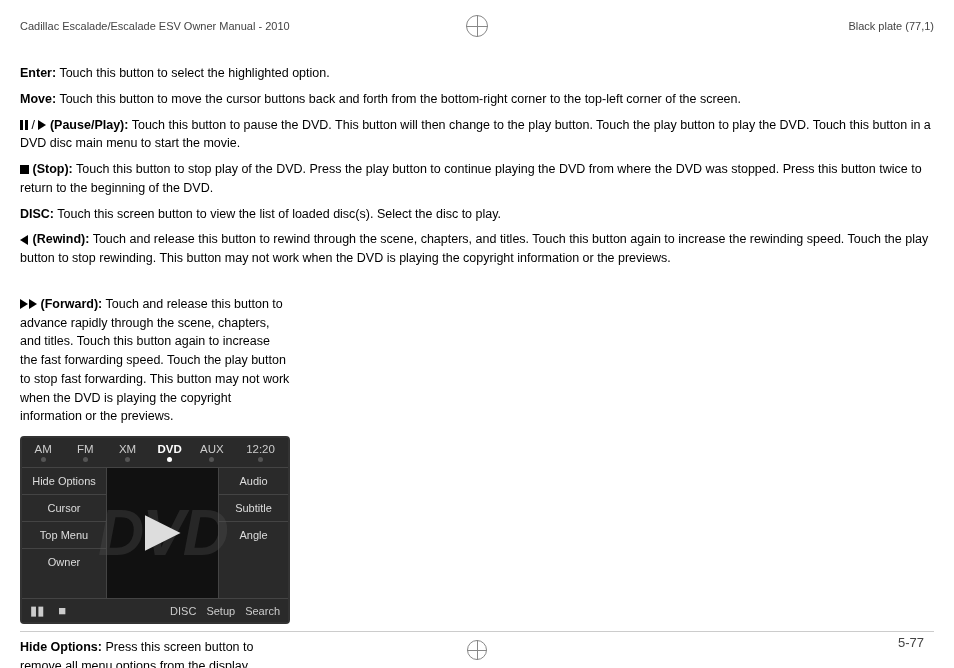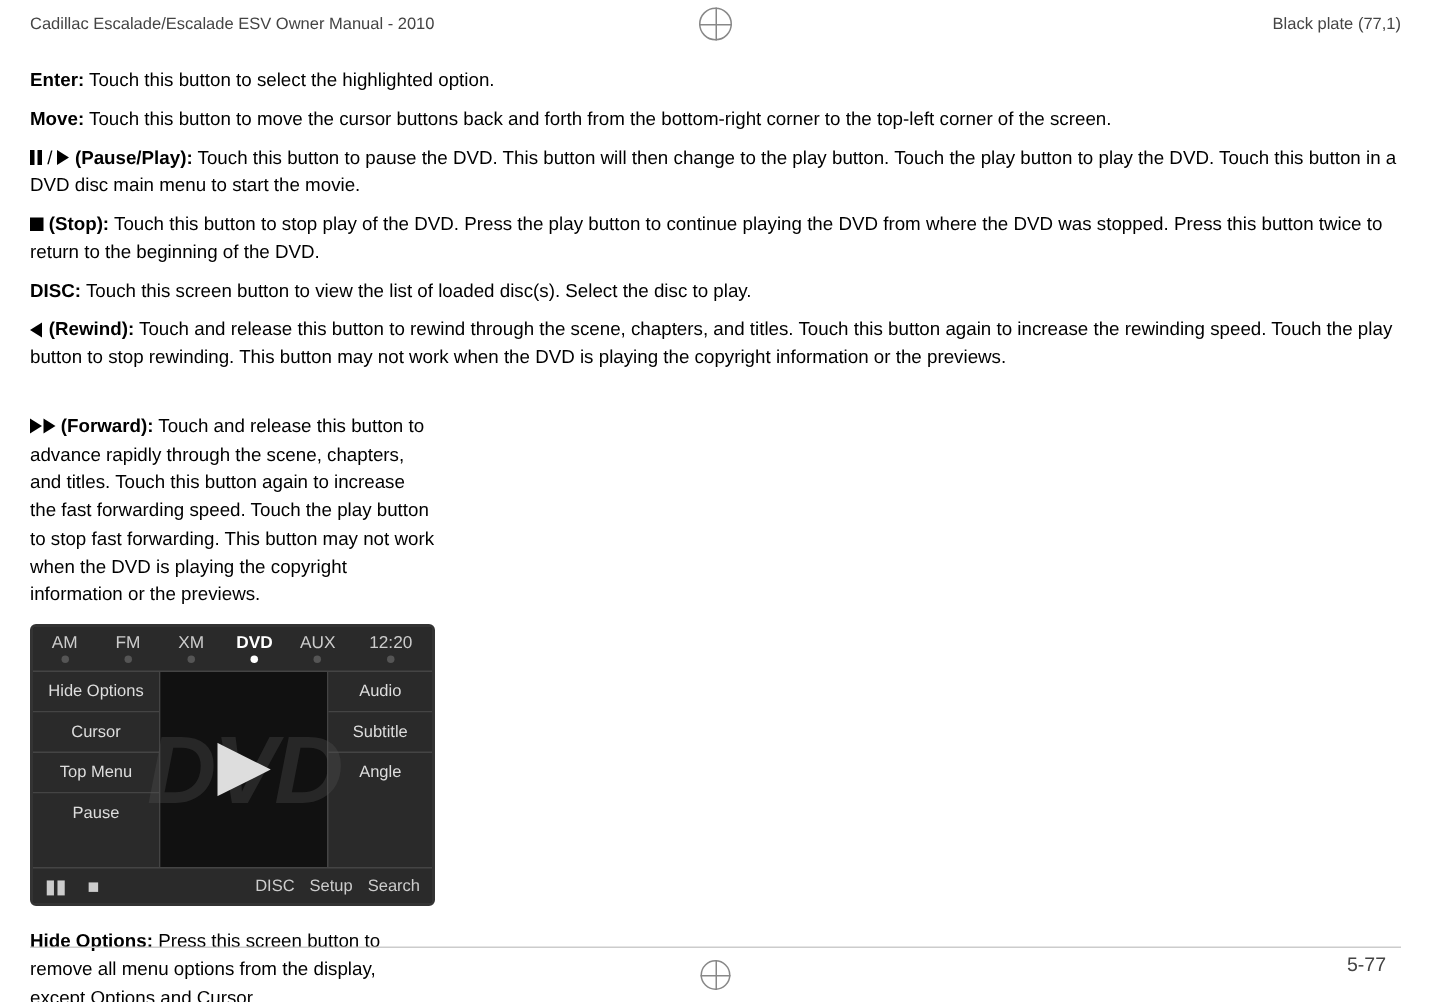--- a/index.html
+++ b/index.html
@@ -12,21 +12,21 @@
       color: #000;
       position: relative;
       overflow: hidden;
     }
 
     
     .header {
       display: flex;
       justify-content: space-between;
       align-items: center;
-      padding: 10px 20px;
+      padding: 20px 20px;
       font-size: 11px;
       color: #444;
       border-bottom: none;
       position: relative;
     }
     .header-center {
       position: absolute;
       left: 50%;
       transform: translateX(-50%);
       display: flex;
@@ -429,21 +429,21 @@
           <span class="dot"></span>
         </div>
       </div>
 
       <div class="dvd-middle">
 
         <div class="dvd-left-buttons">
           <button class="dvd-btn">Hide Options</button>
           <button class="dvd-btn">Cursor</button>
           <button class="dvd-btn">Top Menu</button>
-          <button class="dvd-btn">Pause</button>
+          <button class="dvd-btn">Owner</button>
         </div>
 
         <div class="dvd-center">
           <span class="dvd-watermark">DVD</span>
           <div class="dvd-play-btn"></div>
         </div>
 
         <div class="dvd-right-buttons">
           <button class="dvd-btn">Audio</button>
           <button class="dvd-btn">Subtitle</button>

